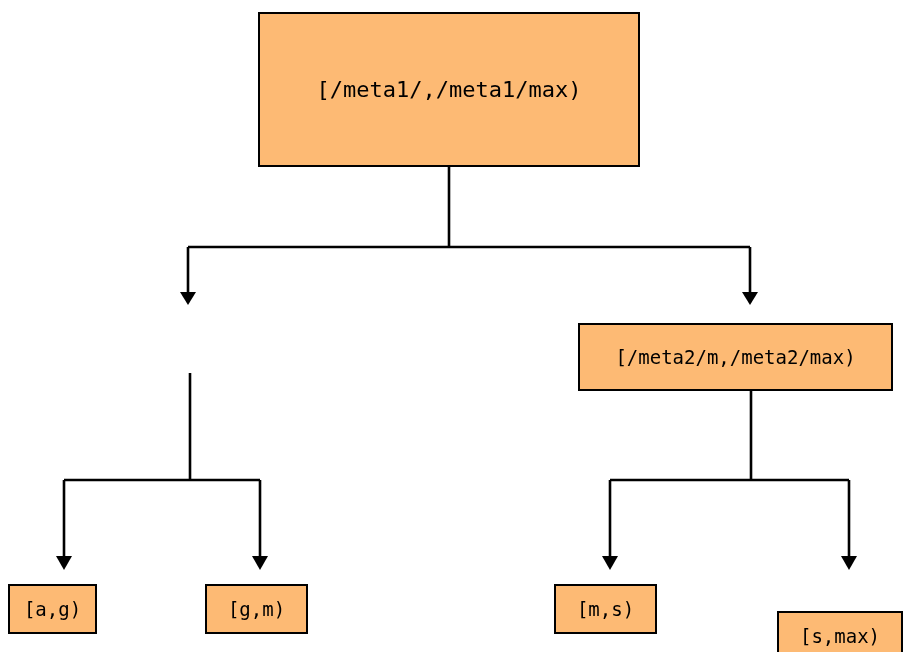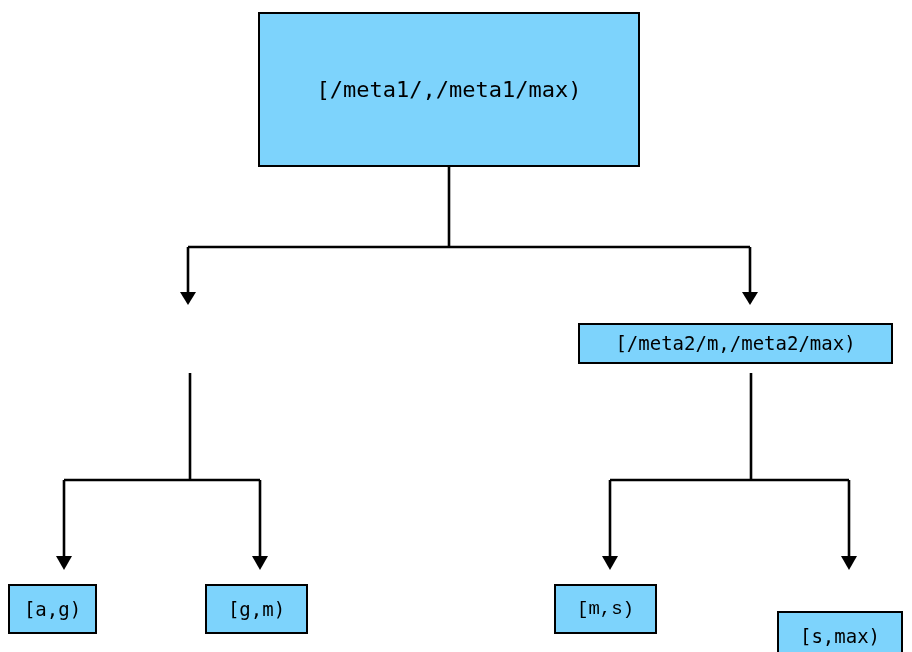--- a/index.html
+++ b/index.html
@@ -12,21 +12,21 @@
     width: 912px;
     height: 652px;
     background: #ffffff;
     overflow: hidden;
     font-family: "DejaVu Sans Mono", "Liberation Mono", monospace;
   }
   .node {
     position: absolute;
     box-sizing: border-box;
     border: 2px solid #000000;
-    background: #7dd3fc;
+    background: #fdba74;
     display: flex;
     align-items: center;
     justify-content: center;
     color: #000000;
     white-space: nowrap;
   }
   .node-label {
     display: block;
     line-height: 1;
   }
@@ -41,21 +41,21 @@
     left: 19px;
     top: 323px;
     width: 328px;
     height: 50px;
     font-size: 19px;
   }
   #node-mid-right {
     left: 578px;
     top: 323px;
     width: 315px;
-    height: 41px;
+    height: 68px;
     font-size: 19px;
   }
   #node-leaf-0 {
     left: 8px;
     top: 584px;
     width: 89px;
     height: 50px;
     font-size: 19px;
   }
   #node-leaf-1 {
@@ -65,21 +65,20 @@
     height: 50px;
     font-size: 19px;
     text-align: center;
   }
   #node-leaf-2 {
     left: 554px;
     top: 584px;
     width: 103px;
     height: 50px;
     font-size: 19px;
-    font-family: Liberation Mono, monospace;
   }
   #node-leaf-3 {
     left: 777px;
     top: 584px;
     width: 126px;
     height: 50px;
     font-size: 19px;
     margin-top: 27px;
   }
   #edges {

